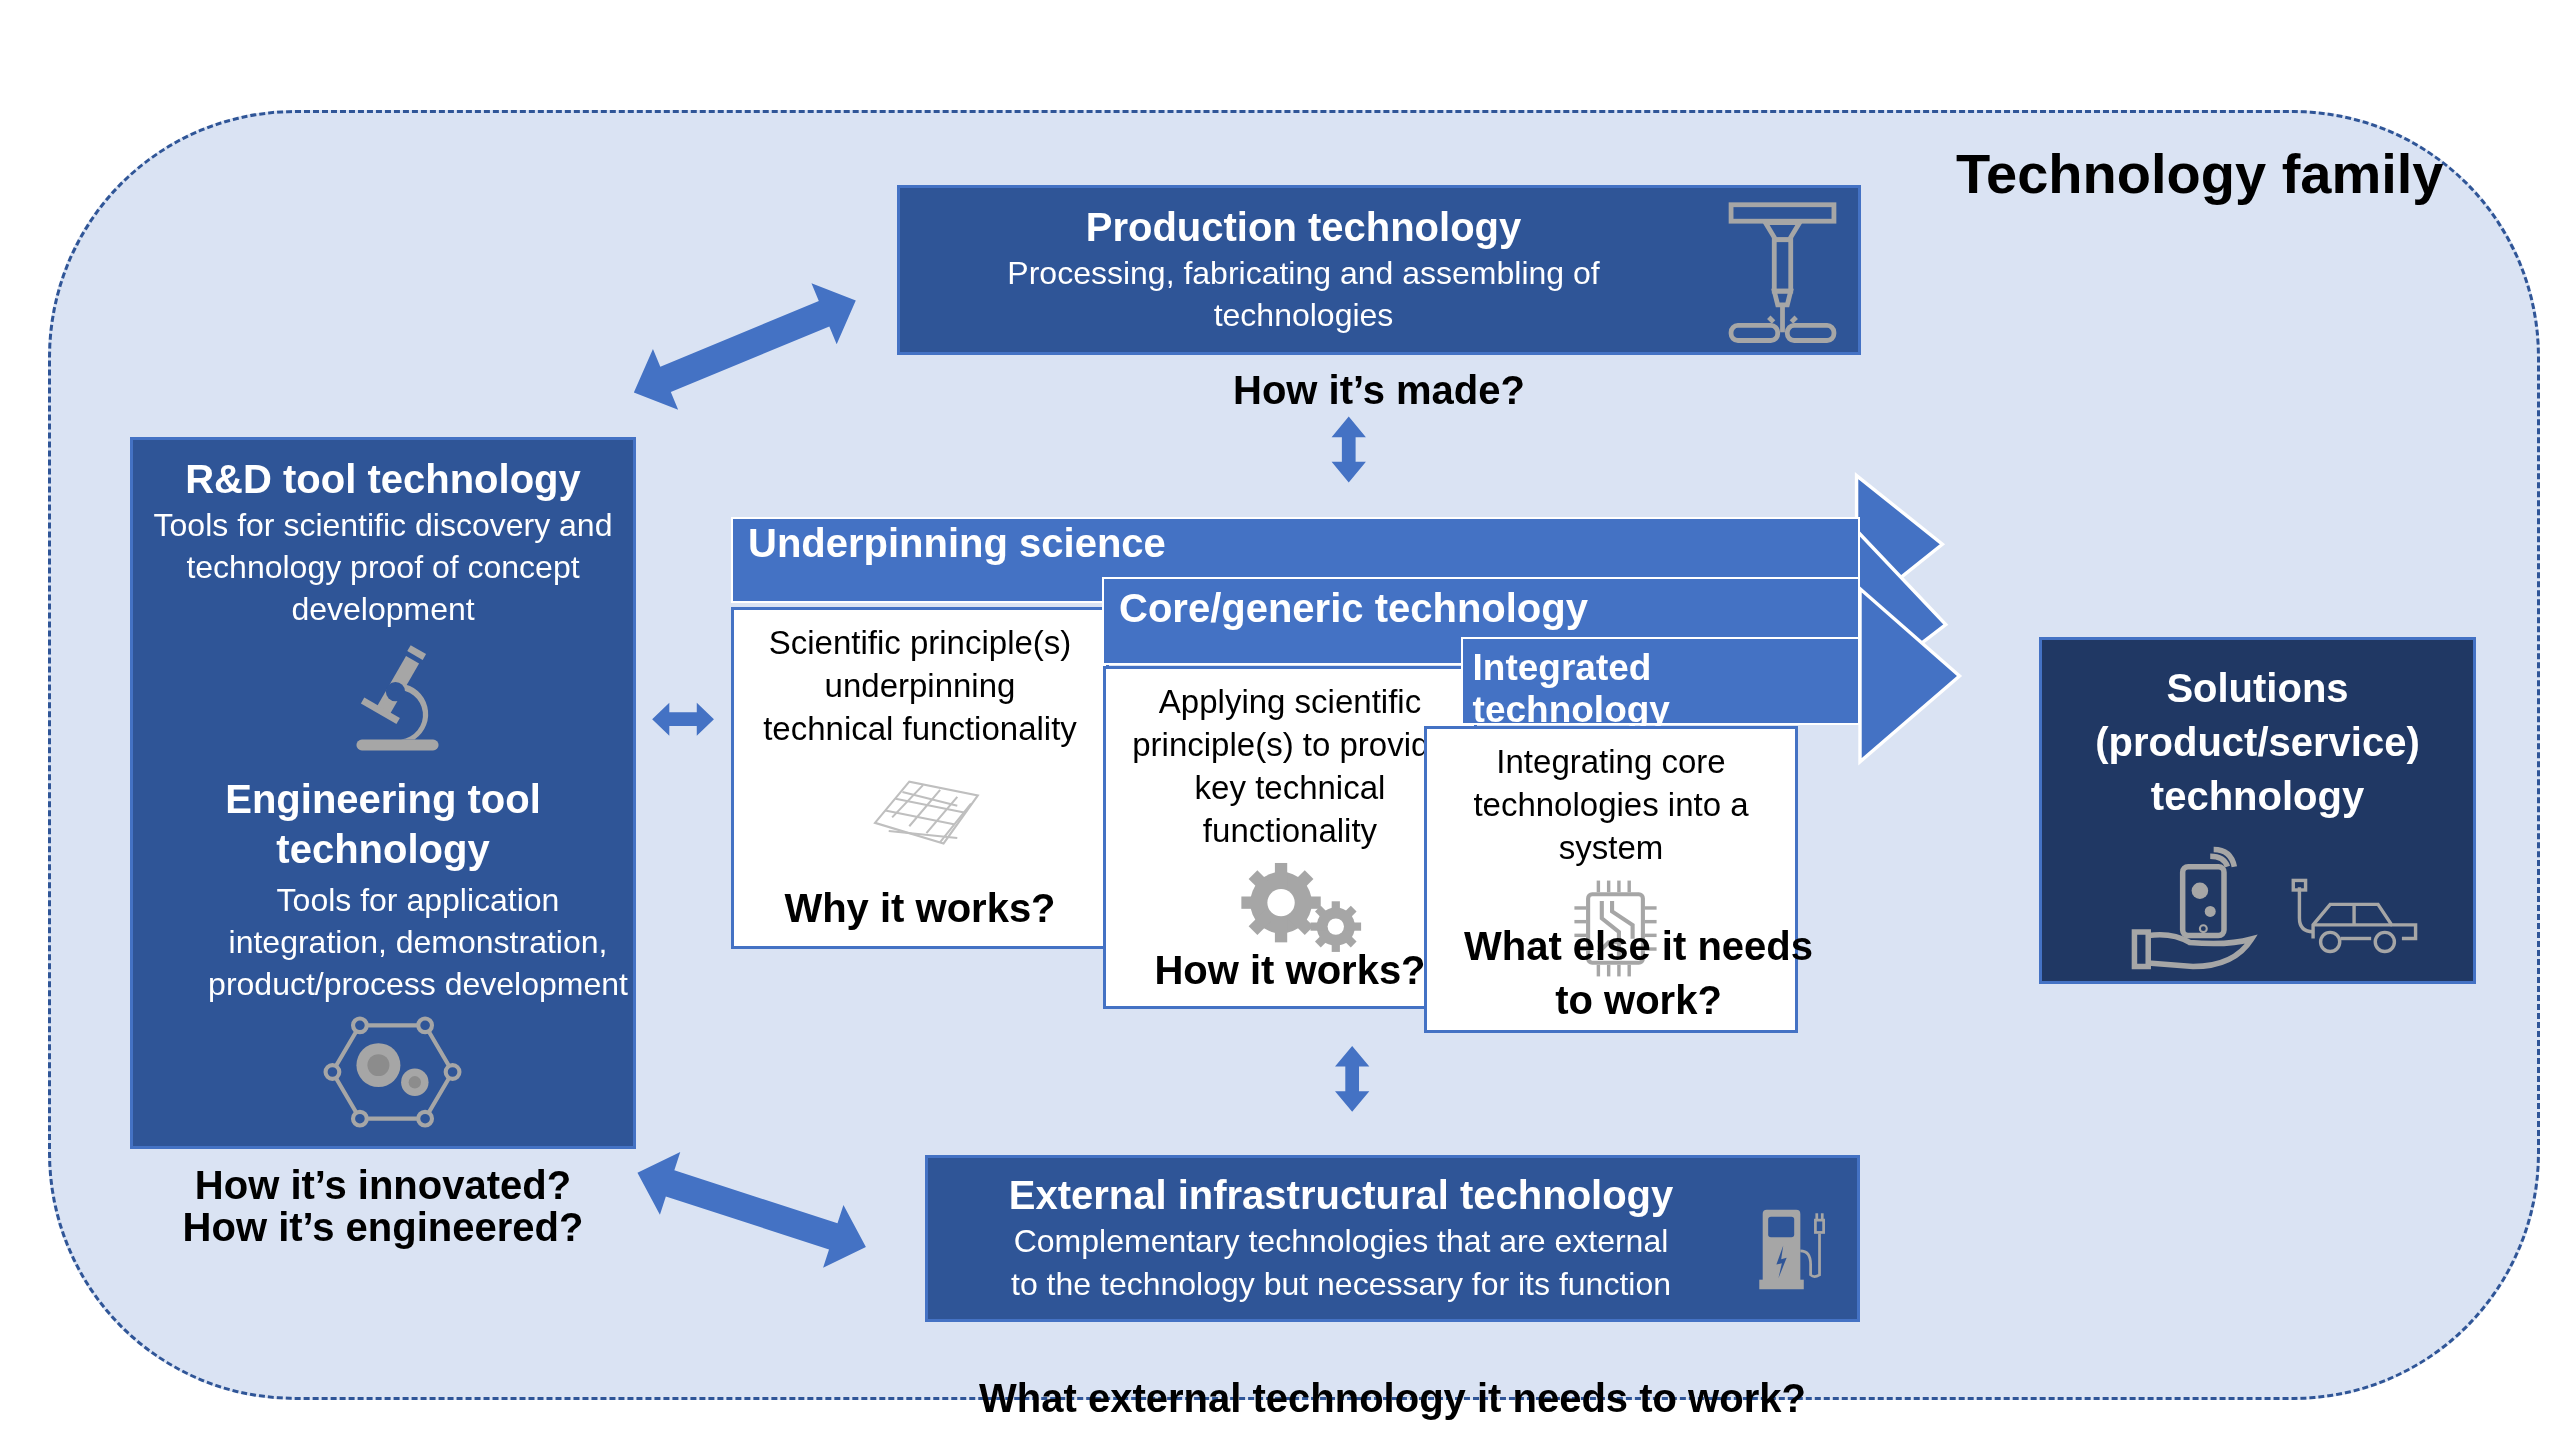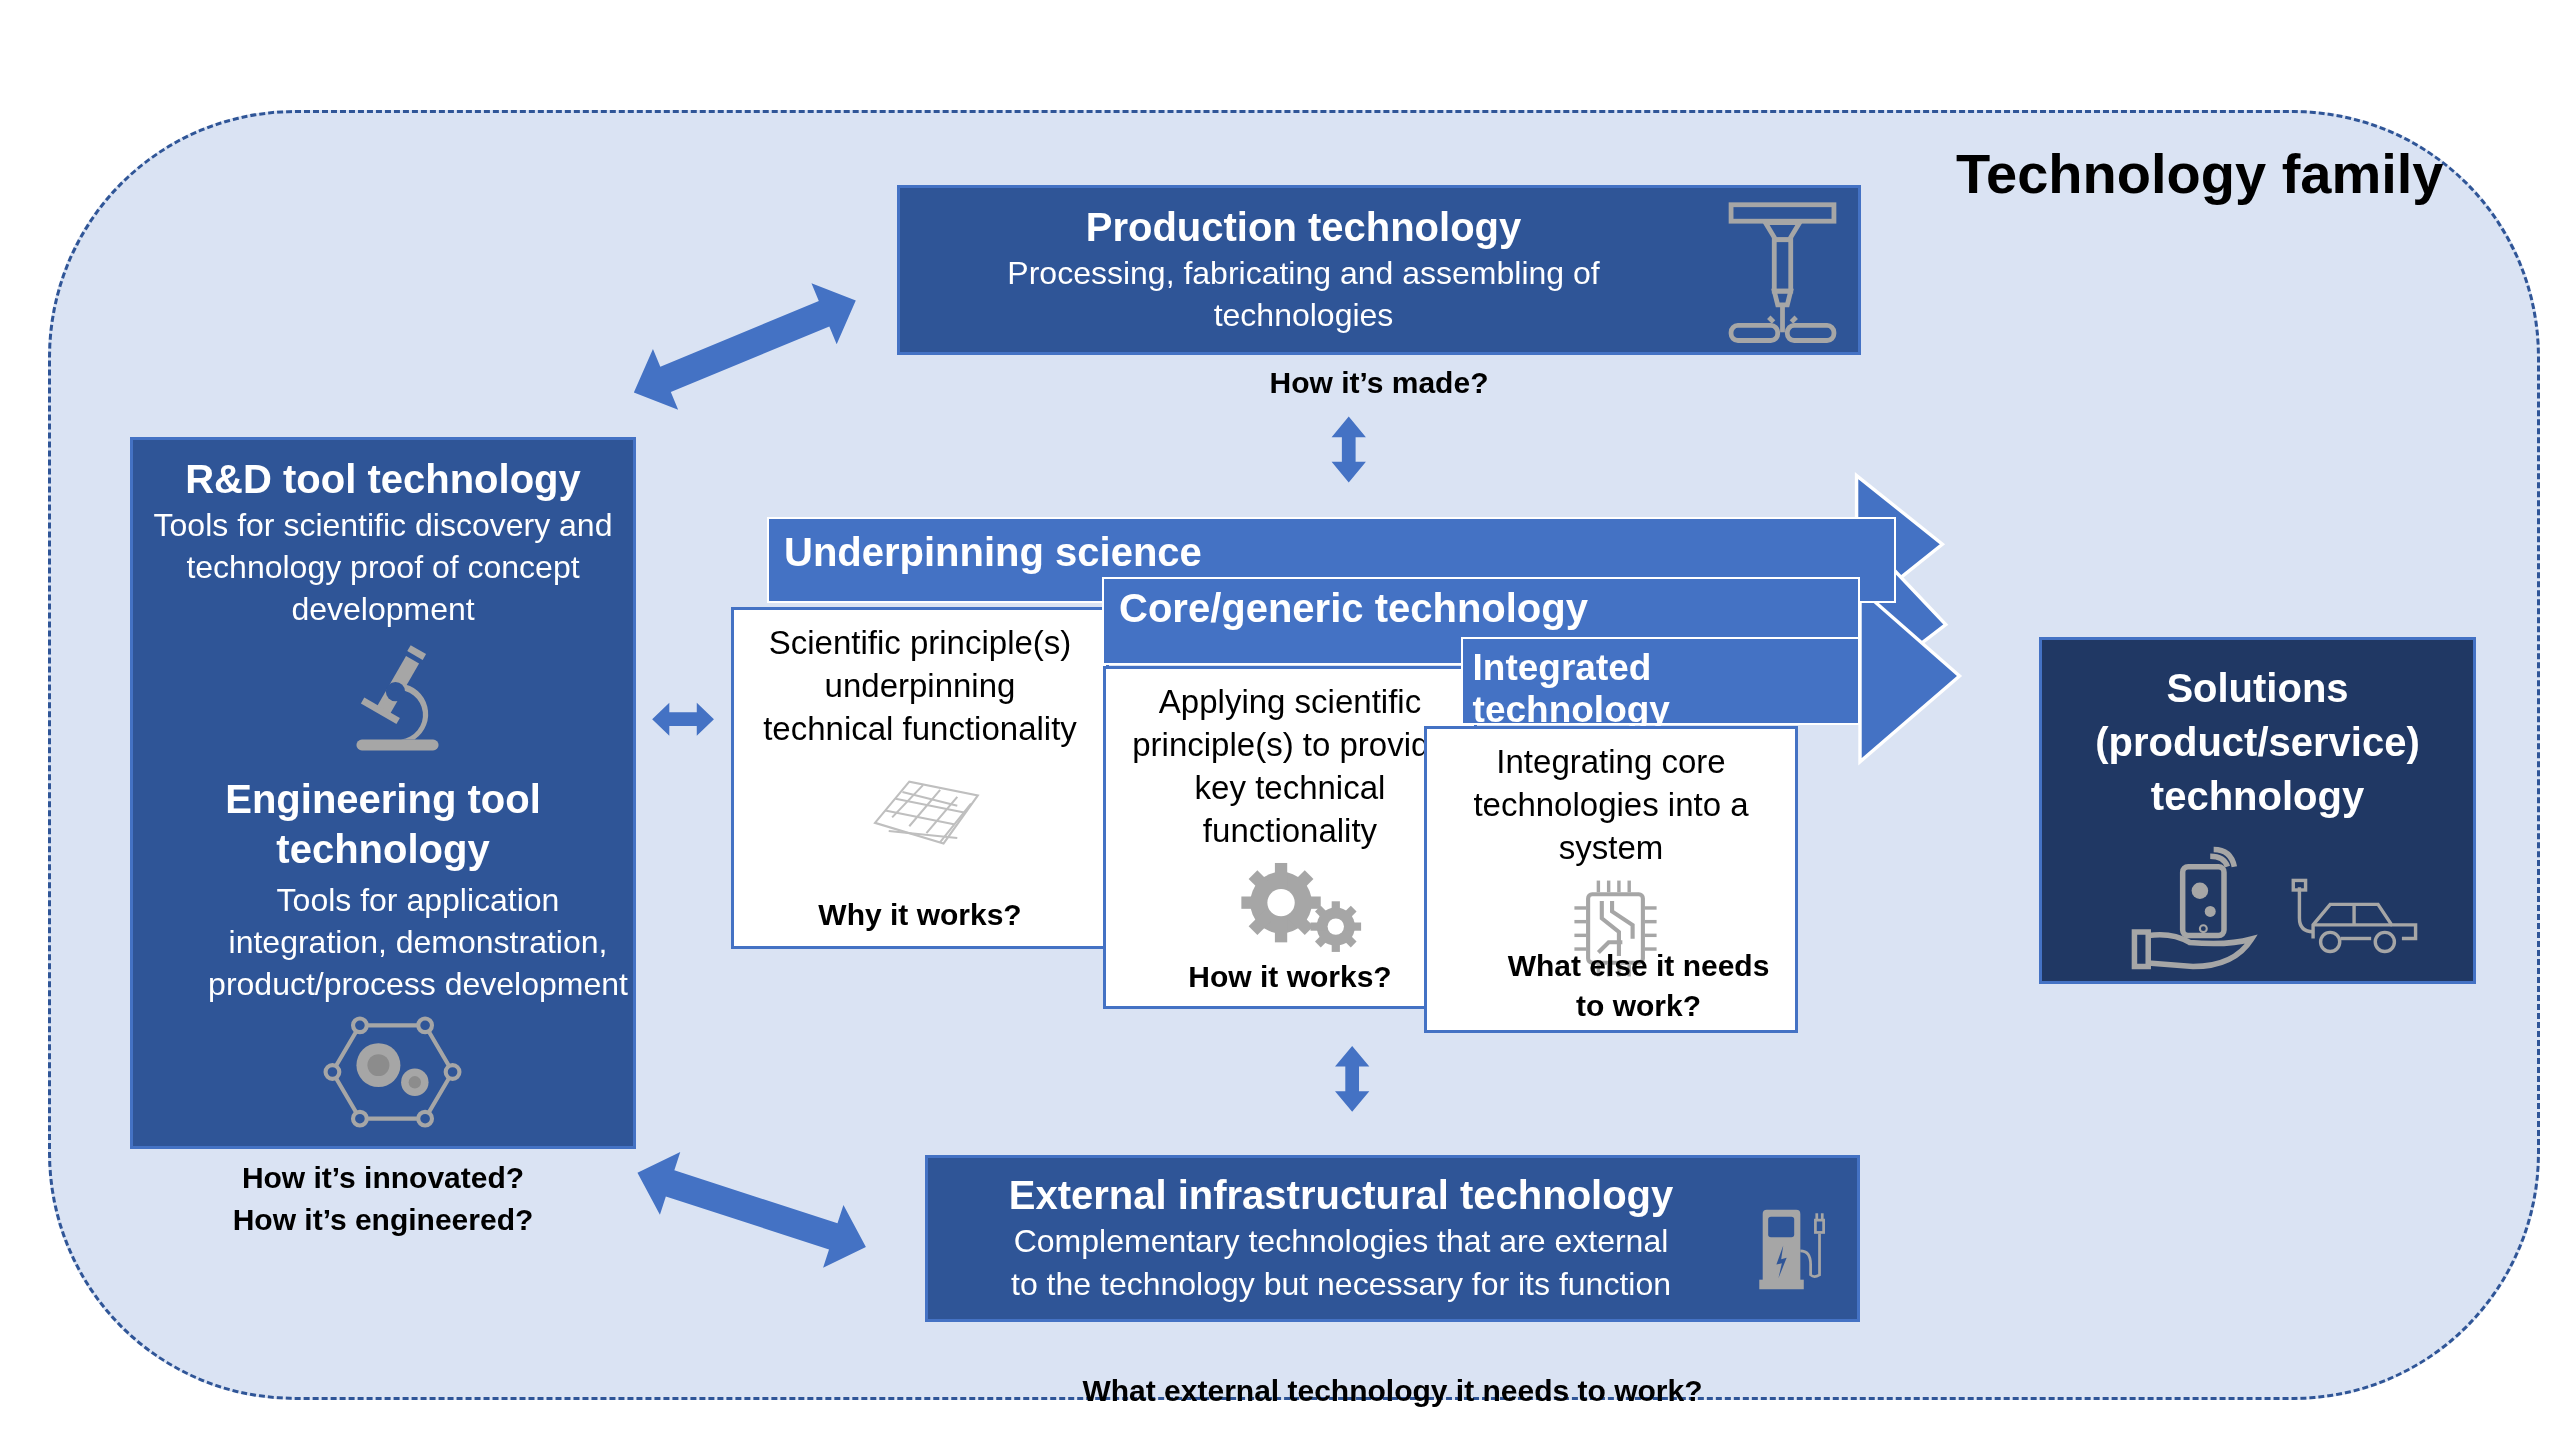--- a/index.html
+++ b/index.html
@@ -9,21 +9,21 @@
   .family {
     left:48px; top:110px; width:2492px; height:1290px;
     background:#dae3f3; border:3.4px dashed #2f5597; border-radius:247px;
     box-sizing:border-box;
   }
   .family-title { left:1956px; top:141px; font-size:56px; font-weight:bold; color:#000; }
   .dbox { background:#2f5597; border:3.4px solid #4472c4; box-sizing:border-box; color:#fff; text-align:center; }
   .navy { background:#203864; border:3.4px solid #4472c4; }
   .h { font-weight:bold; font-size:40px; line-height:1.25; }
   .p { font-size:32px; line-height:1.32; }
-  .q { font-weight:bold; font-size:30px; color:#000; text-align:center; line-height:1.4; }
+  .q { font-weight:bold; font-size:40px; color:#000; text-align:center; line-height:1.4; }
   .band { background:#4472c4; color:#fff; font-weight:bold; font-size:40px; box-sizing:border-box; padding-left:15px; }
   .wbox { background:#fff; border:3.4px solid #4472c4; box-sizing:border-box; text-align:center; color:#000; }
   .wbox .p { font-size:33px; line-height:1.3; }
   svg { position:absolute; overflow:visible; }
 </style>
 </head>
 <body>
 
 <div class="abs family"></div>
 <div class="abs family-title">Technology family</div>
@@ -115,21 +115,21 @@
     </g>
     <g fill="#8c8c8c">
       <circle cx="72" cy="70" r="16"></circle>
       <circle cx="125" cy="95" r="9"></circle>
     </g>
   </svg>
 </div>
 <div class="abs q" style="left:130px;top:1157px;width:506px;">How it’s innovated?</div>
 <div class="abs q" style="left:130px;top:1199px;width:506px;">How it’s engineered?</div>
 
-<div class="abs band" style="left:731px;top:517px;width:1129px;height:86px;padding-top:11px;border:2.7px solid #fff;margin-left:36px;">
+<div class="abs band" style="left:731px;top:517px;width:1129px;height:86px;padding-top:2px;border:2.7px solid #fff;">
   <span>Underpinning science</span>
 </div>
 <div class="abs wbox" style="left:731px;top:607px;width:378px;height:342px;">
   <div style="margin-top:12.4px;">
     <div class="p">Scientific principle(s)</div>
     <div class="p">underpinning</div>
     <div class="p">technical functionality</div>
   </div>
   <svg style="left:127px;top:158px;width:124px;height:96px;" viewBox="0 0 180 140">
     <g fill="none" stroke="#bfbfbf" stroke-width="3">

